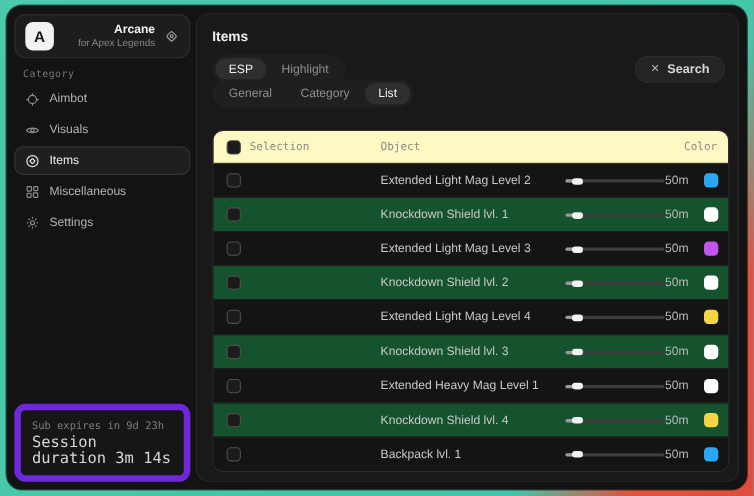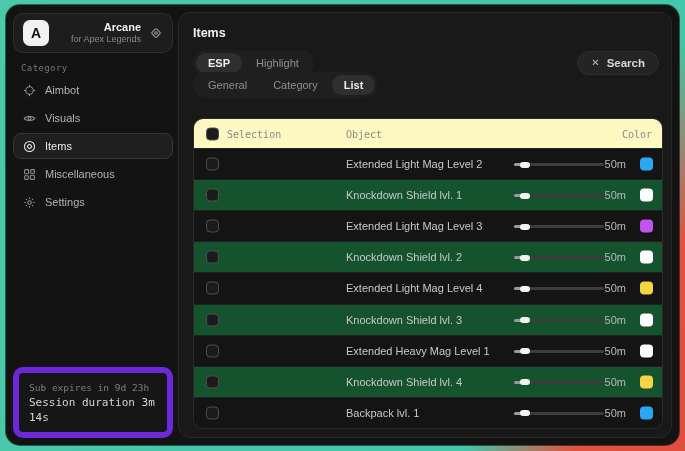--- a/index.html
+++ b/index.html
@@ -48,33 +48,33 @@
   .nav-item.active { background:#1f1f1f; border-color:#353535; }
   .nav-item.active .nav-label { color:#ececec; }
   .nav-item.active .nav-icon { color:#e8e8e8; }
 
   .session-card {
     position:absolute; left:7px; right:5px; bottom:7px;
     border:6px solid #6d28d9; border-radius:10px; background:#161616;
     padding:7px 10px; line-height:15px;
   }
   .session-line1 { font-size:9.5px; color:#7d7d7d; }
-  .session-line2 { font-size:11px; color:#d6d6d6; }
+  .session-line2 { font-size:14px; color:#d6d6d6; }
 
   
   .main {
     position:absolute; left:172px; top:7px; right:7px; bottom:7px;
     background:#191919; border:1px solid #282828; border-radius:12px;
   }
   .main-title { position:absolute; left:14px; top:13px; font-size:12.5px; font-weight:bold; color:#f0f0f0; }
 
   .mode-row { position:absolute; left:14px; right:12px; top:37px; display:flex; justify-content:space-between; align-items:center; }
   .pill-group { display:inline-flex; align-items:center; background:#1f1f1f; border-radius:15px; padding:3px; gap:2px; }
   .pill { padding:4px 12px; border-radius:12px; font-size:11px; color:#8f8f8f; cursor:pointer; white-space:nowrap; }
-  .pill.active { background:#2f2f2f; color:#ededed; font-weight:bold; }
+  .pill.active { background:#2f2f2f; color:#ededed; font-weight:normal; }
 
   .search-btn {
     display:inline-flex; align-items:center; gap:7px;
     background:#242424; border:1px solid #2e2e2e; border-radius:15px;
     padding:5px 13px; cursor:pointer;
   }
   .search-x { font-size:10px; color:#b5b5b5; line-height:1; }
   .search-label { font-size:11.5px; font-weight:bold; color:#d8d8d8; }
 
   .view-row { position:absolute; left:14px; top:59px; }

